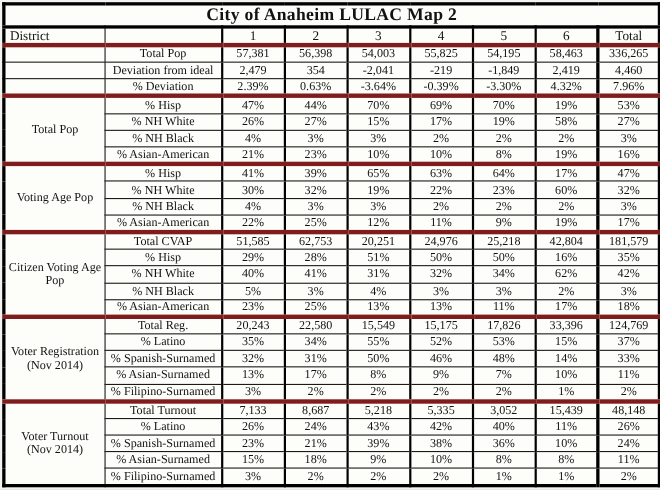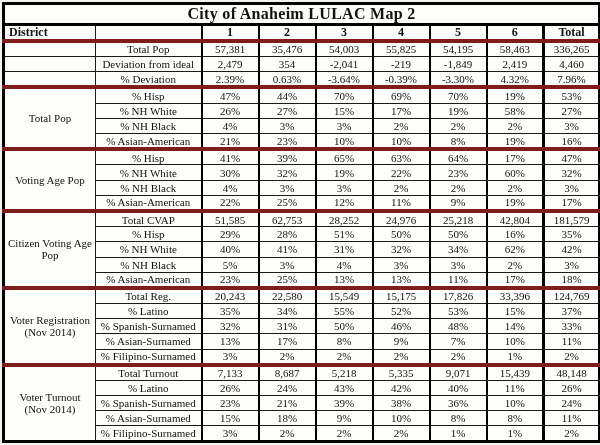--- a/index.html
+++ b/index.html
@@ -48,21 +48,21 @@
   }
   th.title-cell {
     height: 20px;
     font-size: 16px;
     font-weight: bold;
     letter-spacing: 0.3px;
     border: 2px solid #000;
     border-bottom: 3px solid #000;
   }
   tr.hdr td {
-    font-weight: bold;
+    font-weight: normal;
     font-size: 12px;
     height: 15px;
     border-bottom: 1px solid #0c4a6e;
   }
   tr.hdr td.district {
     text-align: left;
     padding-left: 4px;
   }
   
   td.c-group { border-right: 1px solid #1a1a1a; white-space: normal; }
@@ -102,21 +102,21 @@
         <td class="c-d">5</td>
         <td class="c-d">6</td>
         <td class="c-total">Total</td>
       </tr>
     </thead>
     <tbody id="table-body">
         <tr class="sec-top">
           <td class="c-group"></td>
           <td class="c-label">Total Pop</td>
           <td class="c-d">57,381</td>
-          <td class="c-d">35,476</td>
+          <td class="c-d">56,398</td>
           <td class="c-d">54,003</td>
           <td class="c-d">55,825</td>
           <td class="c-d">54,195</td>
           <td class="c-d">58,463</td>
           <td class="c-total">336,265</td>
         </tr>
         <tr>
           <td class="c-group"></td>
           <td class="c-label">Deviation from ideal</td>
           <td class="c-d">2,479</td>
@@ -218,21 +218,21 @@
           <td class="c-d">11%</td>
           <td class="c-d">9%</td>
           <td class="c-d">19%</td>
           <td class="c-total">17%</td>
         </tr>
         <tr class="sec-top">
           <td class="c-group" rowspan="5">Citizen Voting Age Pop</td>
           <td class="c-label">Total CVAP</td>
           <td class="c-d">51,585</td>
           <td class="c-d">62,753</td>
-          <td class="c-d">28,252</td>
+          <td class="c-d">20,251</td>
           <td class="c-d">24,976</td>
           <td class="c-d">25,218</td>
           <td class="c-d">42,804</td>
           <td class="c-total">181,579</td>
         </tr>
         <tr>
           <td class="c-label">% Hisp</td>
           <td class="c-d">29%</td>
           <td class="c-d">28%</td>
           <td class="c-d">51%</td>
@@ -322,21 +322,21 @@
           <td class="c-d">1%</td>
           <td class="c-total">2%</td>
         </tr>
         <tr class="sec-top">
           <td class="c-group" rowspan="5">Voter Turnout (Nov 2014)</td>
           <td class="c-label">Total Turnout</td>
           <td class="c-d">7,133</td>
           <td class="c-d">8,687</td>
           <td class="c-d">5,218</td>
           <td class="c-d">5,335</td>
-          <td class="c-d">9,071</td>
+          <td class="c-d">3,052</td>
           <td class="c-d">15,439</td>
           <td class="c-total">48,148</td>
         </tr>
         <tr>
           <td class="c-label">% Latino</td>
           <td class="c-d">26%</td>
           <td class="c-d">24%</td>
           <td class="c-d">43%</td>
           <td class="c-d">42%</td>
           <td class="c-d">40%</td>

